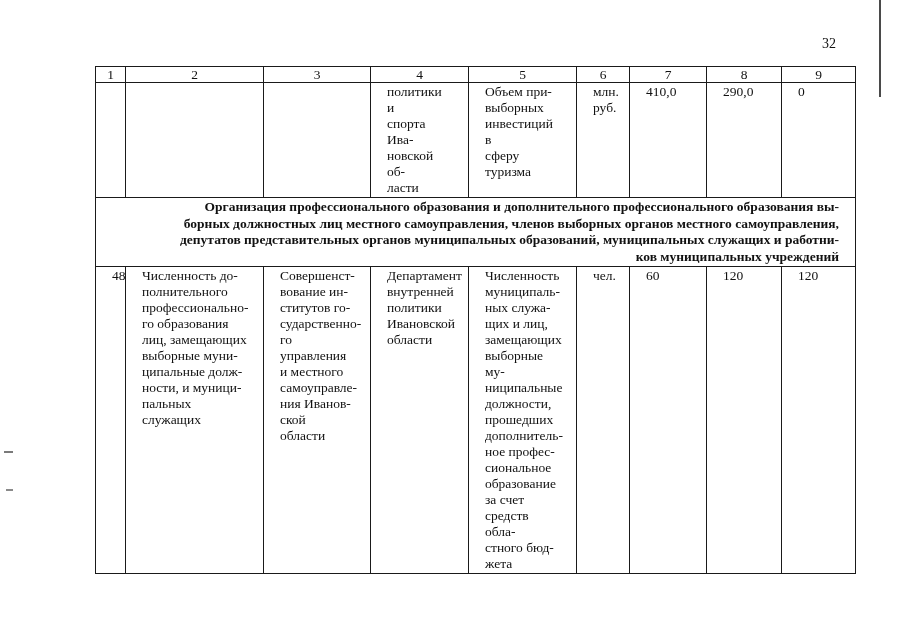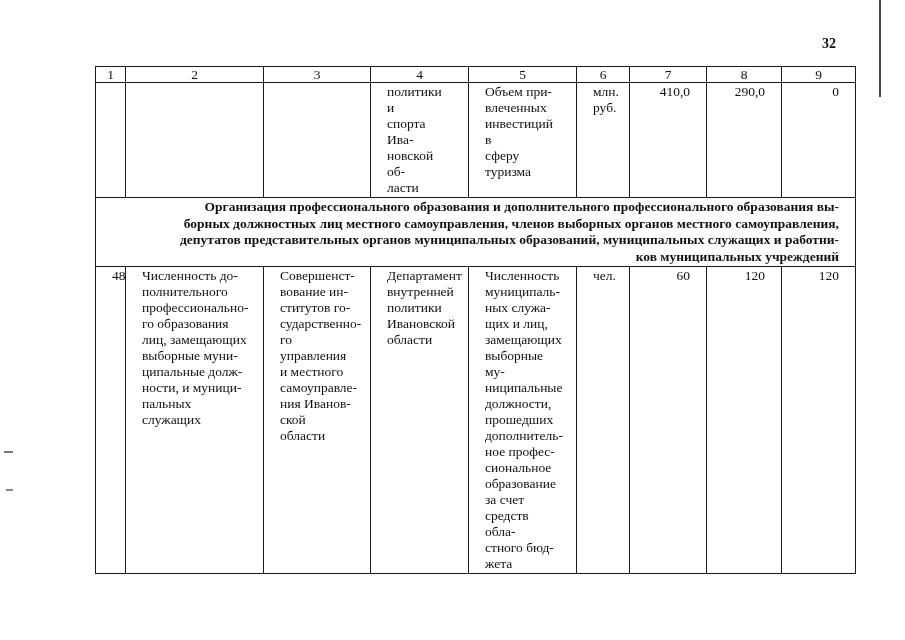--- a/index.html
+++ b/index.html
@@ -14,21 +14,21 @@
     background: #ffffff;
     font-family: "Liberation Serif", "DejaVu Serif", serif;
     color: #111;
     overflow: hidden;
   }
   .page-number {
     position: absolute;
     top: 36px;
     left: 822px;
     font-size: 14px;
-    font-weight: bold;
+    font-weight: normal;
   }
   table.doc-table {
     position: absolute;
     top: 66px;
     left: 95px;
     width: 760px;
     border-collapse: collapse;
     table-layout: fixed;
     font-size: 13.5px;
     line-height: 16px;
@@ -47,21 +47,21 @@
   td.txt {
     white-space: pre-line;
     text-align: left;
   }
   td.unit {
     white-space: pre-line;
     text-align: center;
     padding-left: 7px;
   }
   td.num {
-    text-align: right;
+    text-align: left;
   }
   td.section {
     font-weight: bold;
     text-align: right;
     white-space: pre-line;
     padding: 2px 6px;
     line-height: 16.5px;
     vertical-align: middle;
   }
   
@@ -125,21 +125,21 @@
 
     <tr style="height:105px">
       <td></td>
       <td></td>
       <td></td>
       <td class="txt">политики и
 спорта Ива-
 новской об-
 ласти</td>
       <td class="txt">Объем при-
-влеченных
+выборных
 инвестиций в
 сферу туризма</td>
       <td class="unit">млн.
 руб.</td>
       <td class="num">410,0</td>
       <td class="num">290,0</td>
       <td class="num">0</td>
     </tr>
 
     <tr style="height:68px">

